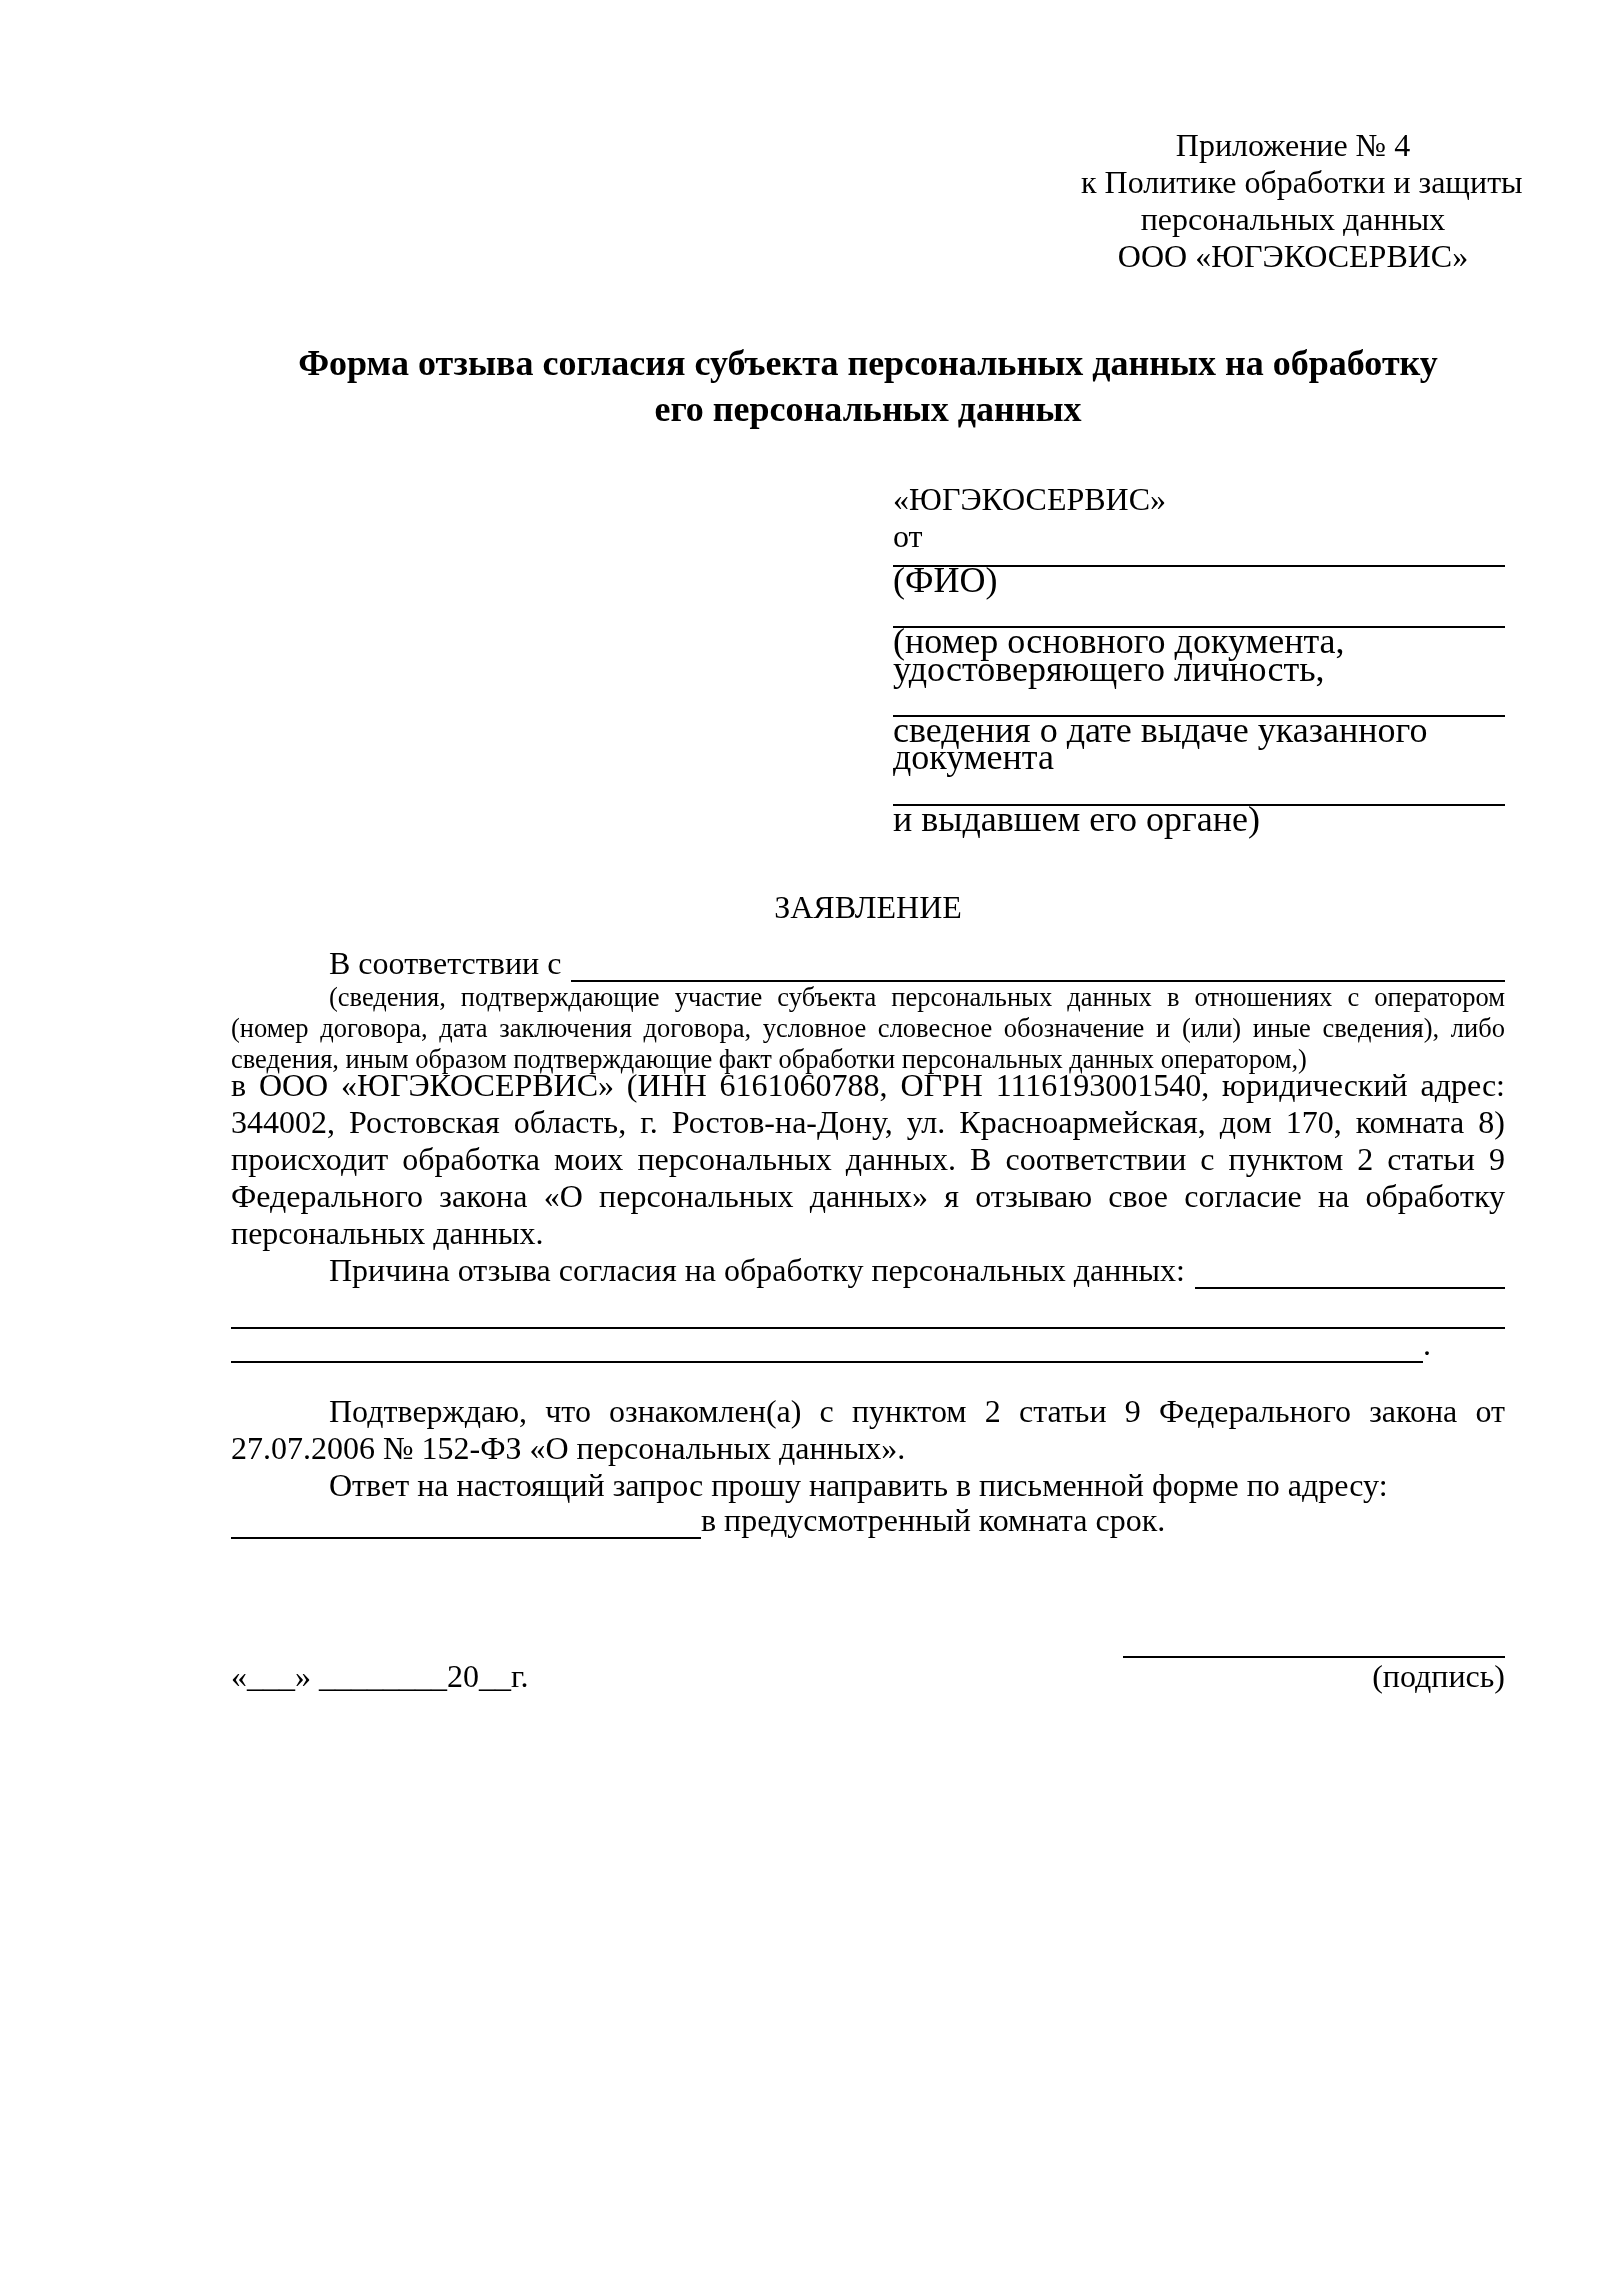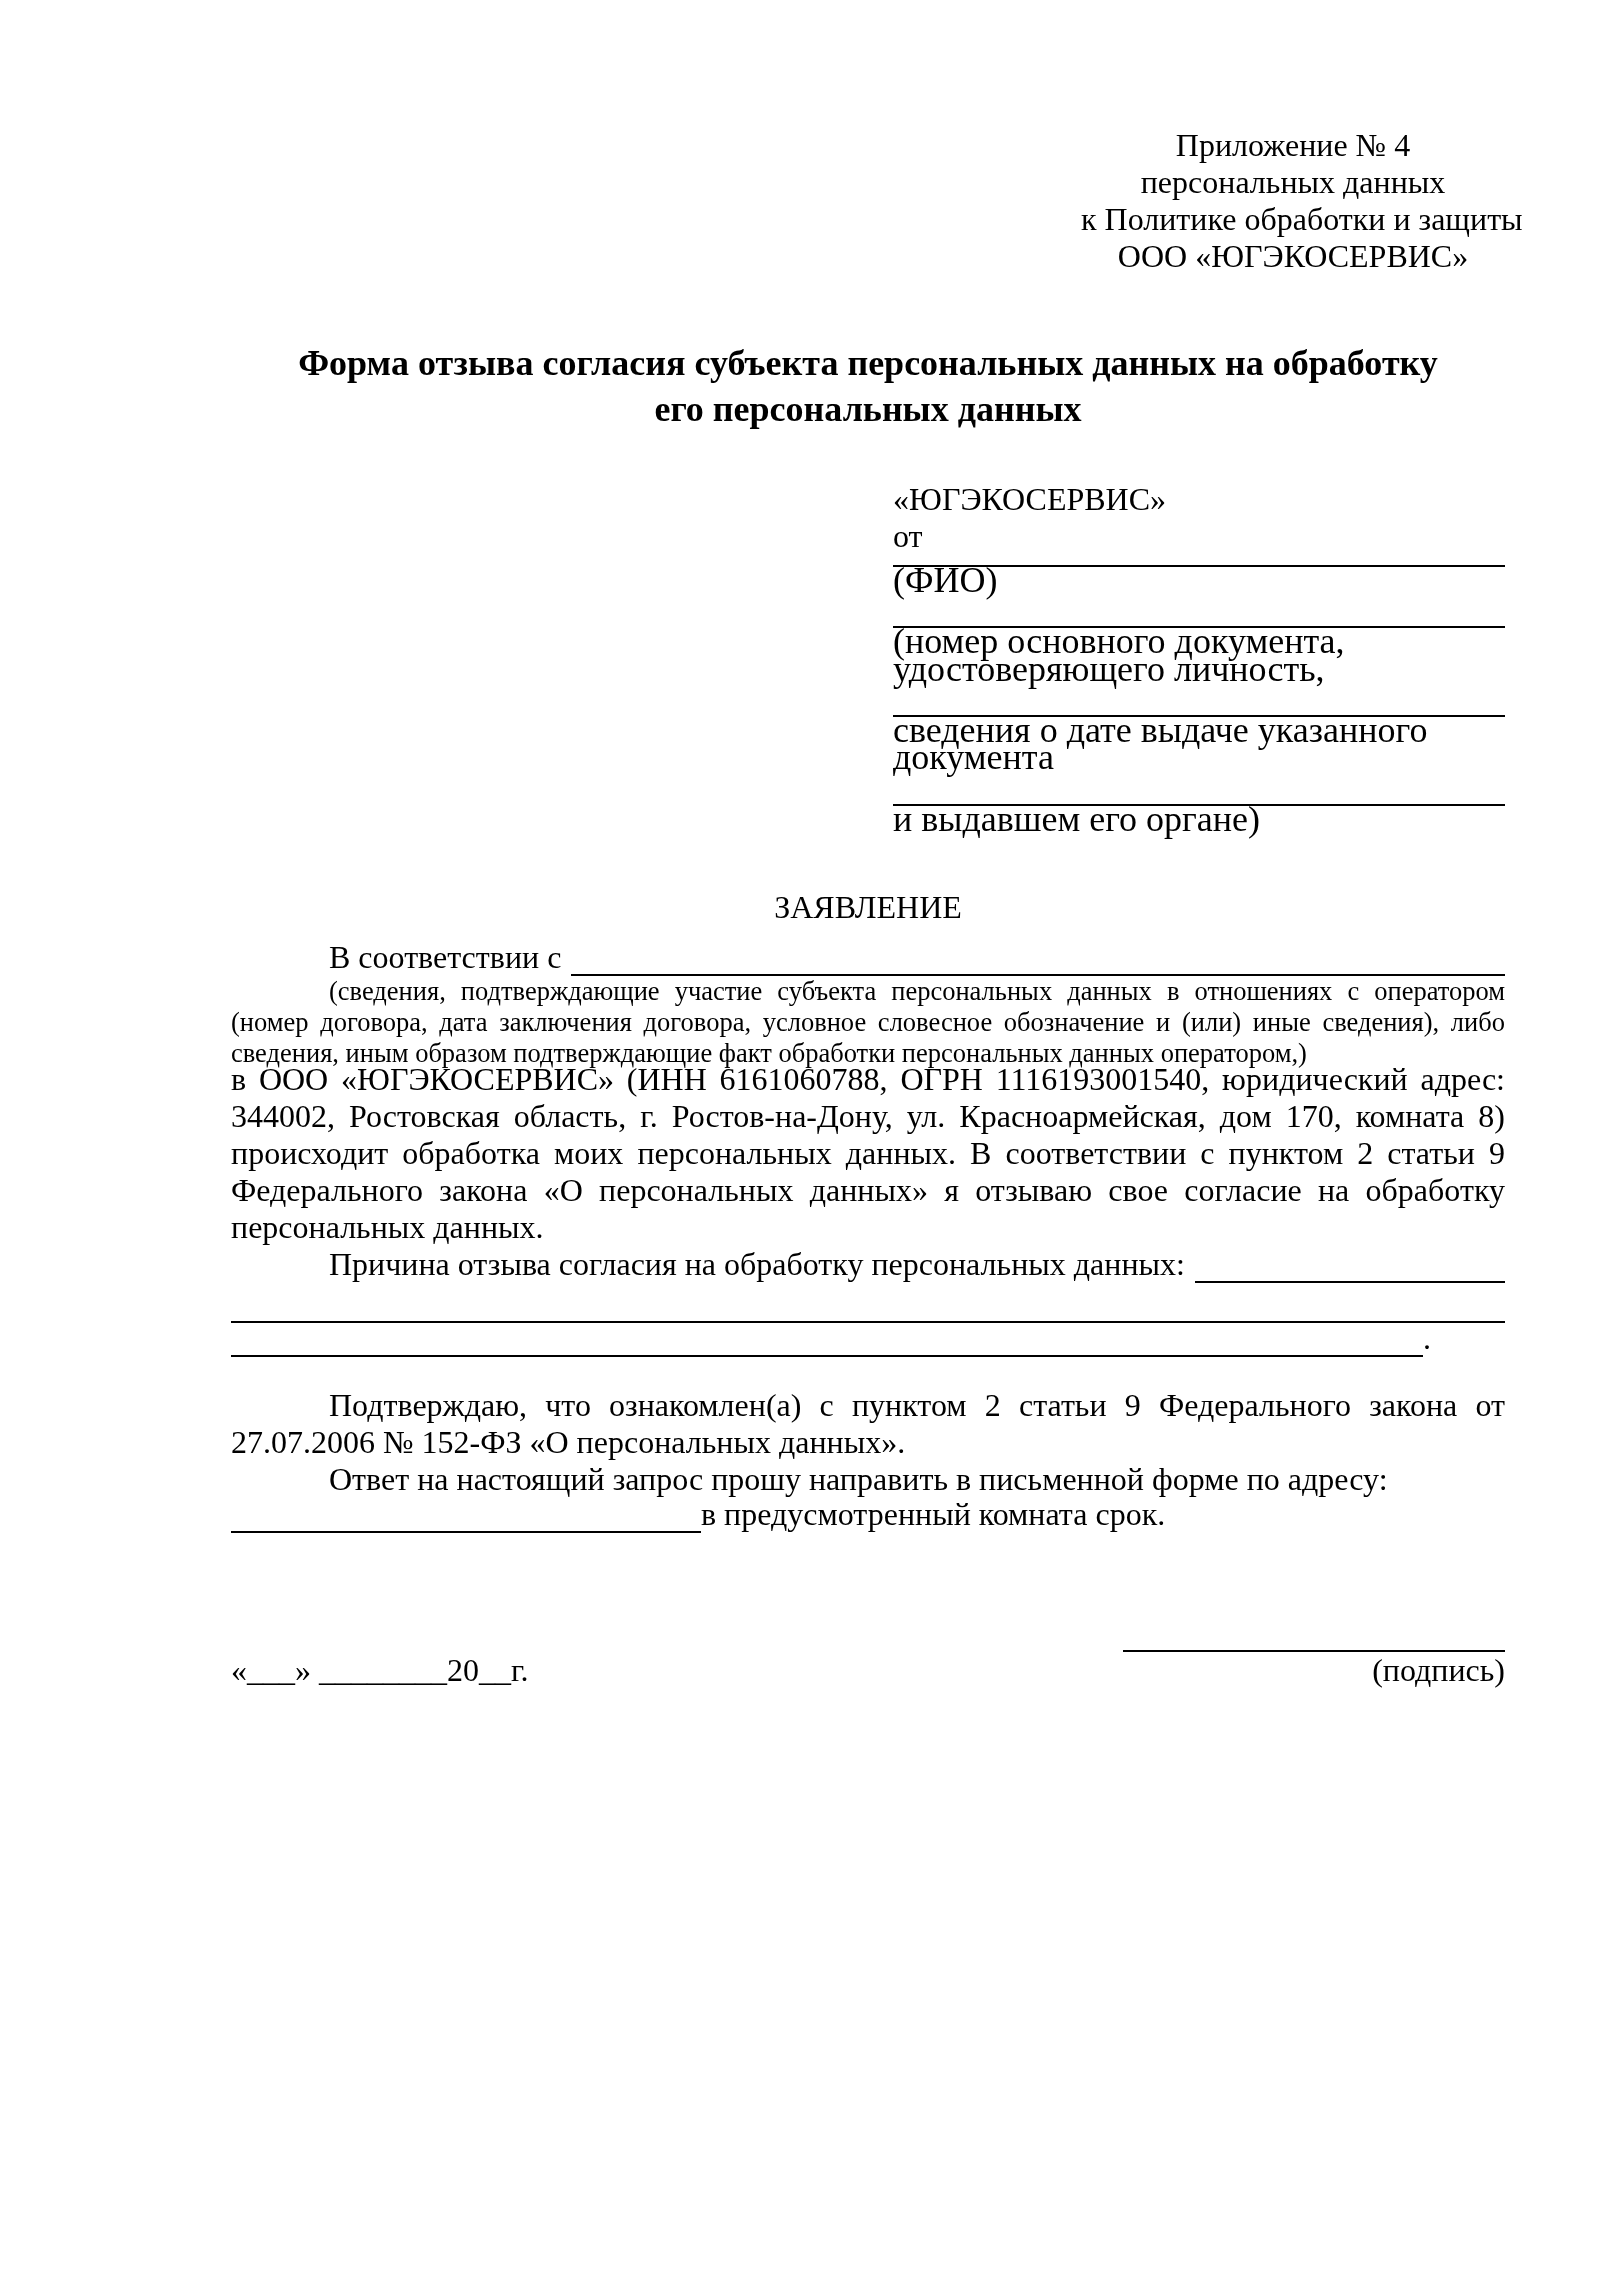--- a/index.html
+++ b/index.html
@@ -59,21 +59,21 @@
   .flex-line { display: flex; }
   .flex-line .lead {
     margin-left: 98px;
     white-space: nowrap;
   }
   .fill-underline {
     flex: 1 1 auto;
     border-bottom: 2px solid #000;
     margin-left: 9.8px;
   }
-  .intro-line { margin-top: 13px; height: 37px; }
+  .intro-line { margin-top: 19px; height: 37px; }
   .footnote {
     font-size: 26.5px;
     line-height: 31px;
     text-align: justify;
     text-indent: 98px;
   }
   .body-para {
     margin-top: -7.8px;
     text-align: justify;
   }
@@ -125,22 +125,22 @@
   .nowrap { white-space: nowrap; }
 </style>
 </head>
 <body>
 
 <div class="page">
   <div class="content">
 
     <div class="header-block">
       <div>Приложение № 4</div>
+      <div>к Политике обработки и защиты</div>
       <div>персональных данных</div>
-      <div>к Политике обработки и защиты</div>
       <div>ООО «ЮГЭКОСЕРВИС»</div>
     </div>
 
     <div class="doc-title">
       <div>Форма отзыва согласия субъекта персональных данных на обработку</div>
       <div>его персональных данных</div>
     </div>
 
     <div class="addressee">
       <div class="addr-indent">«ЮГЭКОСЕРВИС»</div>

